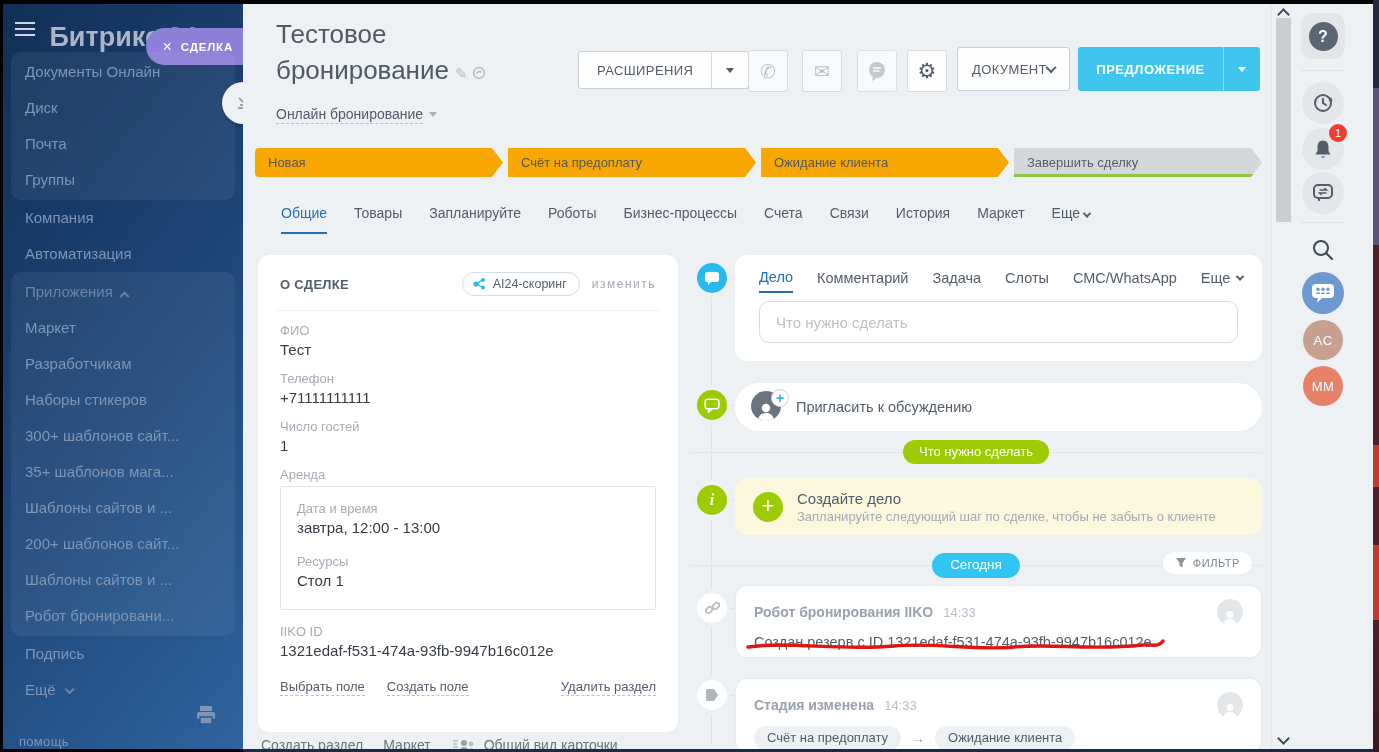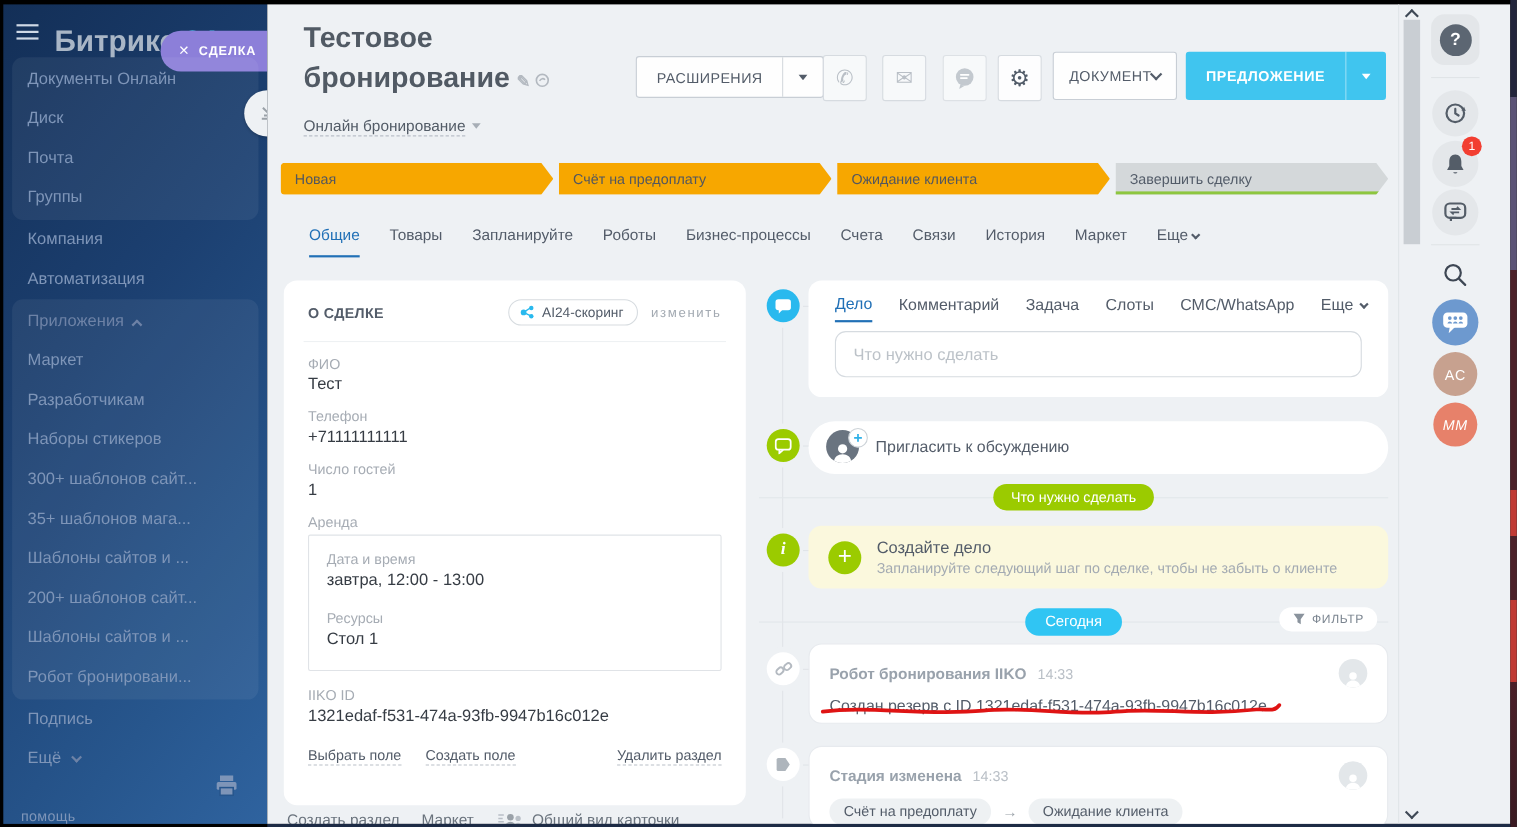--- a/index.html
+++ b/index.html
@@ -26,21 +26,21 @@
   .menu-item .chev-up, .menu-item .chev-dn { display:inline-block; width:7px; height:7px; border-right:2px solid #6d82a6; border-bottom:2px solid #6d82a6; margin-left:8px; }
   .chev-up { transform:rotate(-135deg) translate(-2px,-2px); }
   .chev-dn { transform:rotate(45deg) translate(0,-3px); }
   .collapse-btn { position:absolute; left:219px; top:78px; width:42px; height:42px; border-radius:50%;
     background:#eef1f4; box-shadow:0 1px 3px rgba(0,0,0,.25); display:flex; align-items:center; justify-content:center; cursor:pointer; }
   .sidebar-help { position:absolute; left:16px; bottom:0px; font-size:13px; color:#7e95b8; letter-spacing:.3px; cursor:pointer; }
   .printer-btn { position:absolute; right:26px; bottom:20px; cursor:pointer; }
 
   
   .main { position:absolute; left:243px; top:4px; bottom:3px; width:1028px; background:#eef1f4; overflow:hidden; }
-  .deal-title { position:absolute; left:33px; top:12px; width:300px; font-size:26px; line-height:36px; color:#515a64; font-weight:700; }
+  .deal-title { position:absolute; left:33px; top:12px; width:300px; font-size:26px; line-height:36px; color:#515a64; font-weight:400; }
   .title-icons { font-size:15px; color:#b3b9c0; margin-left:6px; white-space:nowrap; }
   .pipeline-row { position:absolute; left:33px; top:102px; font-size:14px; color:#525b66; cursor:pointer; }
   .pipeline-row .txt { border-bottom:1px dashed #b9bfc7; padding-bottom:1px; }
   .caret-dn { display:inline-block; width:0; height:0; border-left:4px solid transparent; border-right:4px solid transparent; border-top:5px solid #a7aeb6; margin-left:6px; vertical-align:2px; }
 
   .btn { position:absolute; top:43px; height:44px; border:1px solid #c8ced5; border-radius:3px; background:rgba(255,255,255,.9);
     color:#535c69; font-size:13px; letter-spacing:.4px; display:flex; align-items:center; cursor:pointer; }
   .btn .main-part { padding:0 18px; }
   .btn .split { width:1px; align-self:stretch; background:#d5dade; }
   .btn .drop-part { width:36px; display:flex; align-items:center; justify-content:center; }
@@ -160,21 +160,21 @@
   .rd1 { top:66px; } .rd2 { top:218px; }
   .grey-circ { width:42px; height:42px; border-radius:50%; background:#e4e7ea; display:flex; align-items:center; justify-content:center; }
   .ri-clock { top:78px; } .ri-bell { top:124px; } .ri-dialog { top:168px; }
   .ri-bell .badge { position:absolute; right:-2px; top:-4px; min-width:18px; height:18px; background:#f23e31; border-radius:9px;
     color:#fff; font-size:11px; line-height:18px; text-align:center; padding:0 5px; }
   .ri-search { top:228px; height:36px; }
   .ri-chat { top:268px; } 
   .blue-circ { width:42px; height:42px; border-radius:50%; background:#6d99cf; display:flex; align-items:center; justify-content:center; }
   .avatar { width:40px; height:40px; border-radius:50%; color:#fff; font-size:13px; letter-spacing:.5px; display:flex; align-items:center; justify-content:center; }
   .ri-ac { top:316px; } .av-ac { background:#c7a18f; }
-  .ri-mm { top:362px;font-style:italic; } .av-mm { background:#e7816a; }
+  .ri-mm { top:362px; } .av-mm { background:#e7816a; }
 
   
   .edge-strip { position:absolute; right:0; top:0; bottom:0; width:6px;
     background:linear-gradient(180deg,#23263c 0,#23263c 88px,#5b5376 88px,#5b5376 245px,#4b2029 245px,#4b2029 445px,#c03a34 445px,#c03a34 487px,#4b2029 487px,#4b2029 545px,#c03a34 545px,#c03a34 620px,#4b2029 620px,#3a1a22 100%); }
   .bottom-strip { position:absolute; left:243px; right:6px; bottom:0; height:3px; background:#1d2b45; }
 </style>
 </head>
 <body>
 
 <div class="screen">

